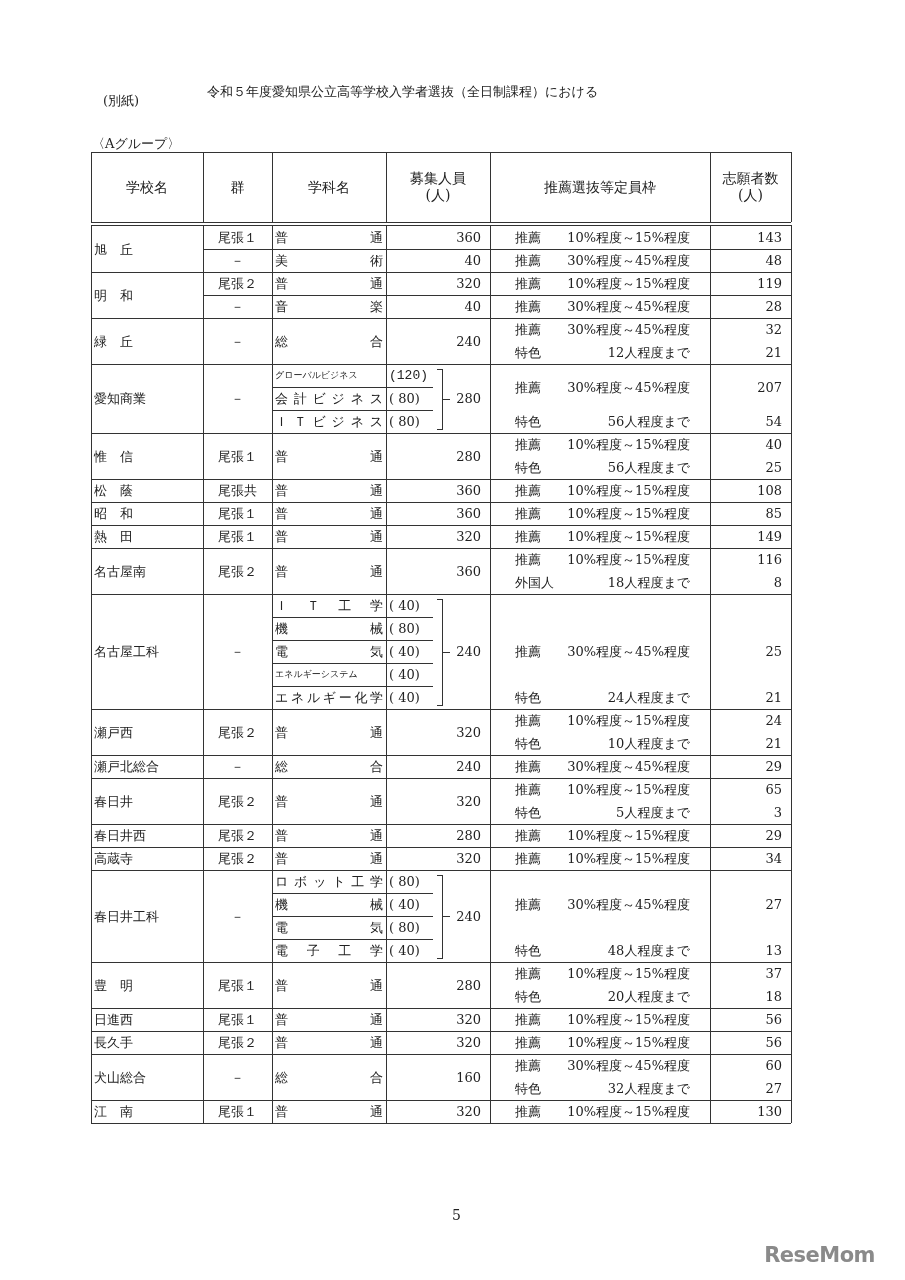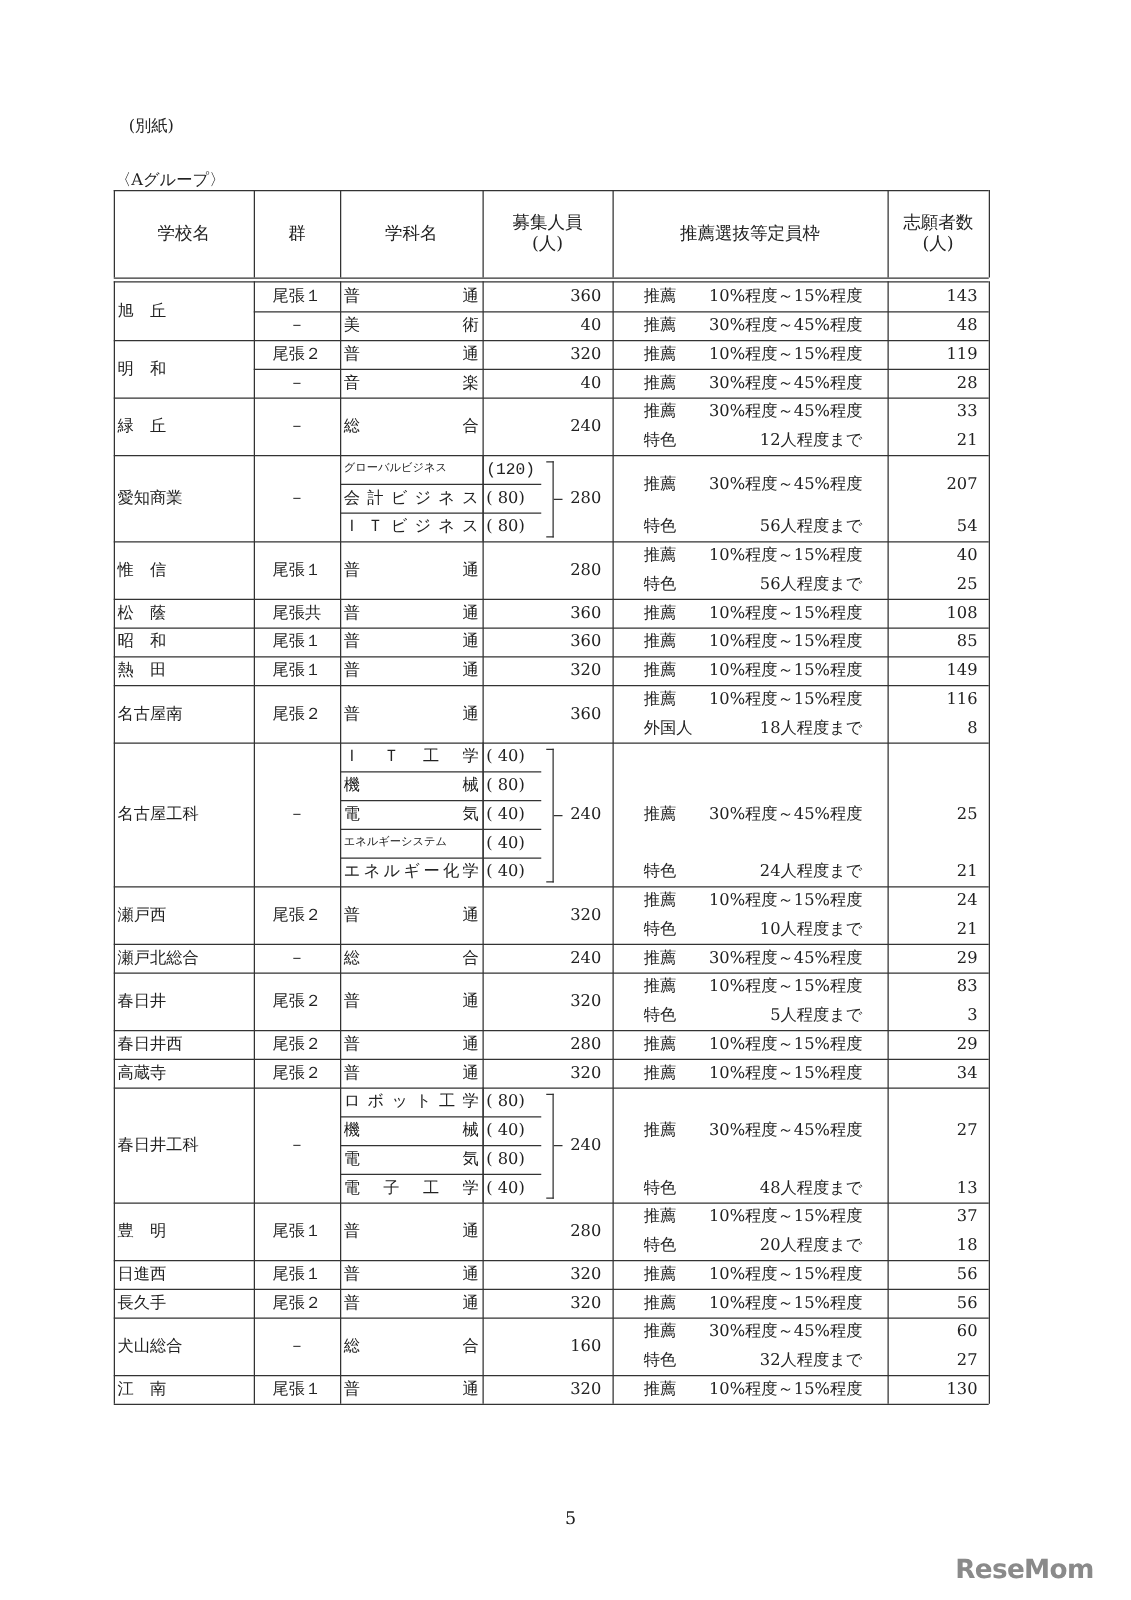--- a/index.html
+++ b/index.html
@@ -21,20 +21,21 @@
   .bracket { position:absolute; border:1.2px solid #333; border-left:none; }
   .tick { position:absolute; height:0; border-top:1.2px solid #333; width:7px; }
   .page-num { left:452px; top:1207px; font-size:14px; }
   .logo { right:30px; top:1243px; font-family:"DejaVu Sans","Liberation Sans",sans-serif; font-weight:bold; font-size:21px; color:#8a8a8a; letter-spacing:-0.5px; }
 </style>
 </head>
 <body>
 
 <div class="abs doc-label">(別紙)</div>
 <div class="abs title">
+  <div>令和５年度愛知県公立高等学校入学者選抜（全日制課程）における</div>
 </div>
 <div class="abs group-label">〈Aグループ〉</div>
 
 <div id="tbl">
   <div class="hdr" style="left:0;top:0;width:112px;height:70px;">学校名</div>
   <div class="hdr" style="left:112px;top:0;width:69px;height:70px;">群</div>
   <div class="hdr" style="left:181px;top:0;width:114px;height:70px;">学科名</div>
   <div class="hdr" style="left:295px;top:0;width:104px;height:70px;">
     <span>募集人員</span>
     <span>(人)</span>
@@ -106,21 +107,21 @@
     <div class="hline" style="left:0px;top:166px;width:700px;"></div>
     <div class="cell" style="left:3px;top:177.5px;">緑　丘</div>
     <div class="cell c" style="left:112px;top:177.5px;width:69px;">－</div>
     <div class="cell dept" style="left:184px;top:177.5px;width:108px;">
       <span>総</span>
       <span>合</span>
     </div>
     <div class="cell r" style="left:295px;top:177.5px;width:95px;">240</div>
     <div class="cell" style="left:424px;top:166px;">推薦</div>
     <div class="cell r" style="left:459px;top:166px;width:140px;">30%程度～45%程度</div>
-    <div class="cell r" style="left:619px;top:166px;width:72px;">33</div>
+    <div class="cell r" style="left:619px;top:166px;width:72px;">32</div>
     <div class="cell" style="left:424px;top:189px;">特色</div>
     <div class="cell r" style="left:459px;top:189px;width:140px;">12人程度まで</div>
     <div class="cell r" style="left:619px;top:189px;width:72px;">21</div>
     <div class="hline" style="left:0px;top:212px;width:700px;"></div>
     <div class="cell" style="left:3px;top:235px;">愛知商業</div>
     <div class="cell c" style="left:112px;top:235px;width:69px;">－</div>
     <div class="cell dept small" style="left:184px;top:212px;width:108px;">
       <span>グローバルビジネス</span>
     </div>
     <div class="cell" style="left:298px;top:212px;font-family:Liberation Mono, monospace;">(120)</div>
@@ -291,21 +292,21 @@
     <div class="hline" style="left:0px;top:626px;width:700px;"></div>
     <div class="cell" style="left:3px;top:637.5px;">春日井</div>
     <div class="cell c" style="left:112px;top:637.5px;width:69px;">尾張２</div>
     <div class="cell dept" style="left:184px;top:637.5px;width:108px;">
       <span>普</span>
       <span>通</span>
     </div>
     <div class="cell r" style="left:295px;top:637.5px;width:95px;">320</div>
     <div class="cell" style="left:424px;top:626px;">推薦</div>
     <div class="cell r" style="left:459px;top:626px;width:140px;">10%程度～15%程度</div>
-    <div class="cell r" style="left:619px;top:626px;width:72px;">83</div>
+    <div class="cell r" style="left:619px;top:626px;width:72px;">65</div>
     <div class="cell" style="left:424px;top:649px;">特色</div>
     <div class="cell r" style="left:459px;top:649px;width:140px;">5人程度まで</div>
     <div class="cell r" style="left:619px;top:649px;width:72px;">3</div>
     <div class="hline" style="left:0px;top:672px;width:700px;"></div>
     <div class="cell" style="left:3px;top:672px;">春日井西</div>
     <div class="cell c" style="left:112px;top:672px;width:69px;">尾張２</div>
     <div class="cell dept" style="left:184px;top:672px;width:108px;">
       <span>普</span>
       <span>通</span>
     </div>

